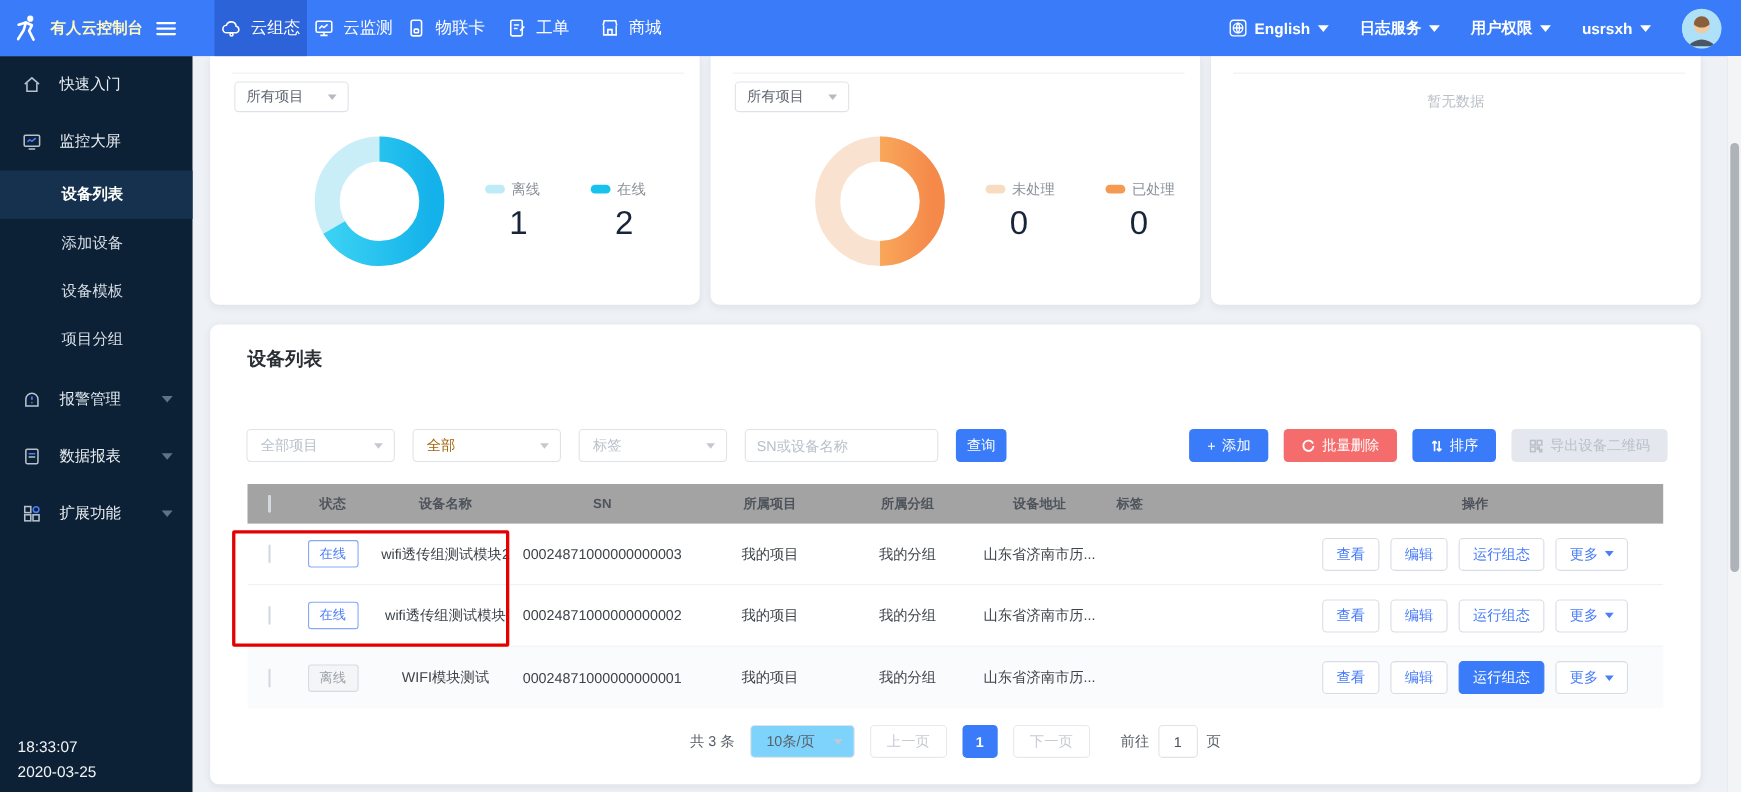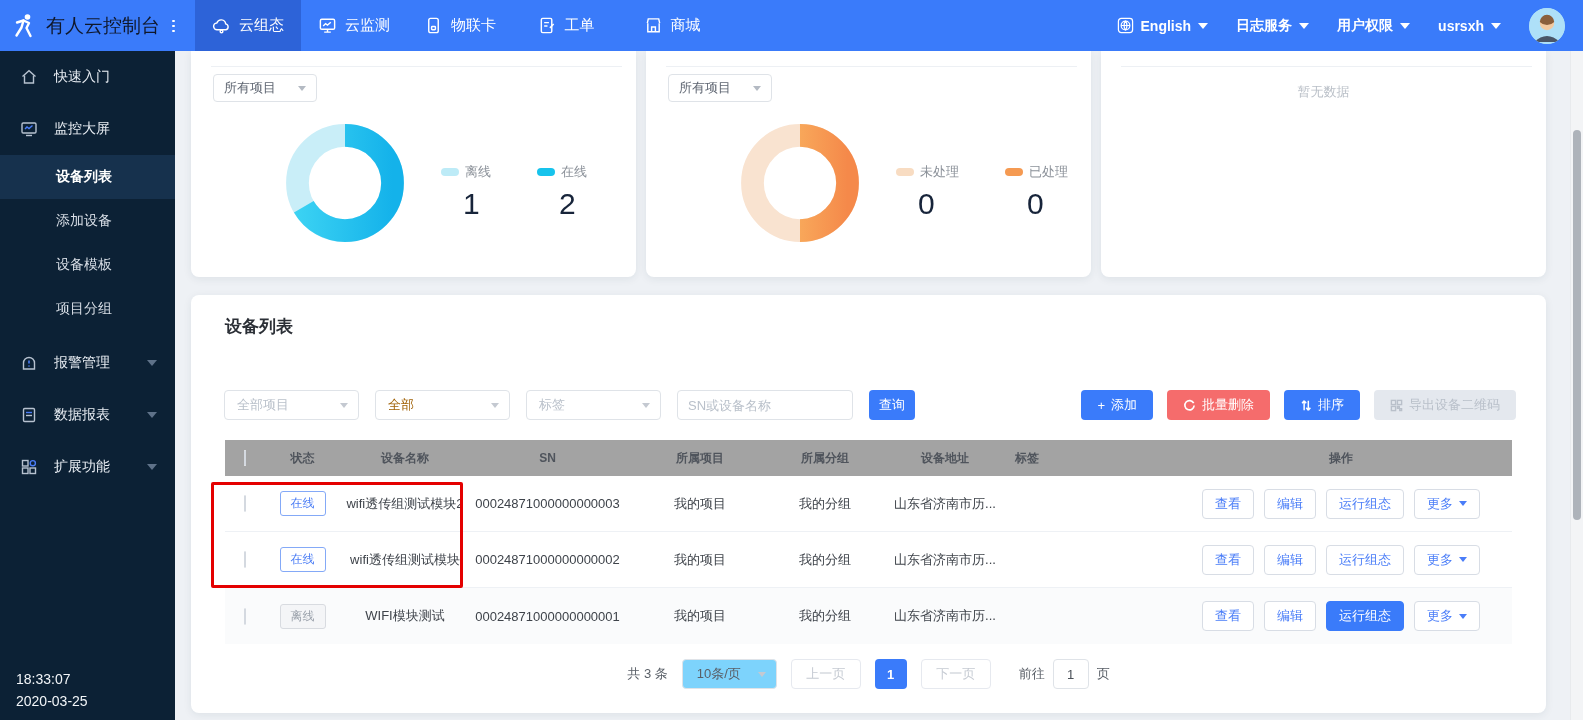--- a/index.html
+++ b/index.html
@@ -3,25 +3,25 @@
 <meta charset="utf-8">
 <style>
   * { margin:0; padding:0; box-sizing:border-box; }
   body { font-family:"Liberation Sans","DejaVu Sans",sans-serif; }
   .window { position:relative; width:1583px; height:720px; overflow:hidden; background:#eef1f5; }
 
   
   .navbar { position:absolute; top:0; left:0; width:100%; height:51px; background:#3a7bfa; display:flex; align-items:stretch; z-index:40; }
   .brand-zone { width:175px; display:flex; align-items:center; padding-left:10px; gap:8px; flex:0 0 auto; }
   .brand-logo { width:28px; height:28px; flex:0 0 auto; }
-  .brand-title { color:#0f172a; font-size:19px; font-weight:400; white-space:nowrap; }
+  .brand-title { color:#fef9c3; font-size:14px; font-weight:700; white-space:nowrap; }
   .hamburger { width:18px; display:flex; flex-direction:column; gap:3px; margin-left:4px; cursor:pointer; }
   .hamburger i { display:block; height:2px; background:#fff; border-radius:1px; }
   .nav-tabs { display:flex; align-items:stretch; margin-left:20px; }
-  .nav-tab { width:106px; display:flex; align-items:center; justify-content:center; gap:8px; color:#fff; font-size:15px; cursor:pointer; }
+  .nav-tab { width:84px; display:flex; align-items:center; justify-content:center; gap:8px; color:#fff; font-size:15px; cursor:pointer; }
   .nav-tab.active { background:#2d63d8; }
   .nav-tab svg { width:19px; height:19px; }
   .nav-right { margin-left:auto; display:flex; align-items:center; gap:28px; padding-right:18px; }
   .nav-right .menu { display:flex; align-items:center; gap:7px; color:#fff; font-size:14px; font-weight:700; cursor:pointer; white-space:nowrap; }
   .caret-down-w { width:0; height:0; border-left:5px solid transparent; border-right:5px solid transparent; border-top:6px solid #fff; }
   .avatar { width:36px; height:36px; border-radius:50%; overflow:hidden; background:#aee0f8; flex:0 0 auto; cursor:pointer; }
 
   
   .sidebar { position:absolute; top:51px; left:0; bottom:0; width:175px; background:#0c2135; z-index:30; }
   .side-item { height:52px; display:flex; align-items:center; padding:0 18px 0 20px; gap:16px; color:#e8edf3; font-size:14px; cursor:pointer; }

